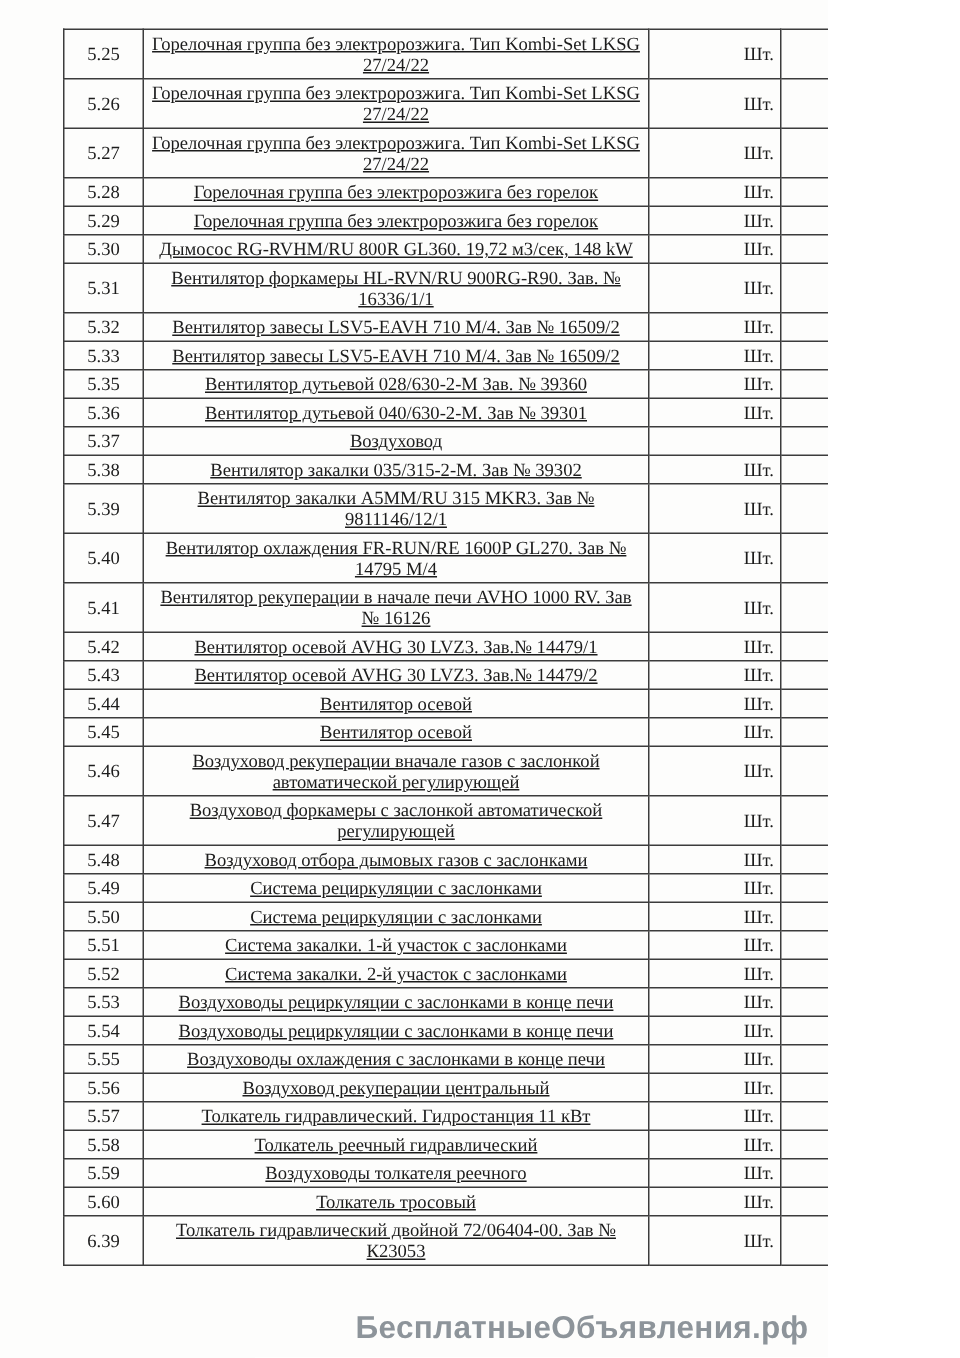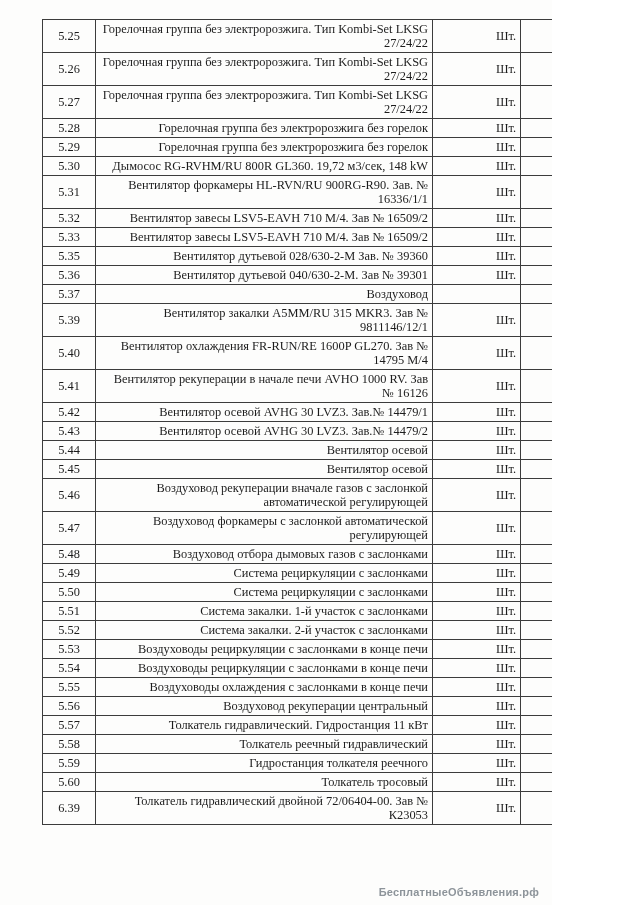--- a/index.html
+++ b/index.html
@@ -31,38 +31,39 @@
     line-height: 14px;
     padding: 2px 4px;
     overflow: hidden;
   }
   td.c-num {
     text-align: center;
     font-size: 13px;
     padding: 2px 2px;
   }
   td.c-desc {
-    text-align: right;
+    text-align: center;
     padding-left: 6px;
     padding-right: 4px;
+    text-decoration: underline;
   }
   td.c-unit {
     text-align: right;
     font-size: 10.5px;
   }
   td.c-qty {
     text-align: center;
     font-size: 12.5px;
   }
   .watermark {
     position: absolute;
     right: 13px;
     bottom: 7px;
     font-family: "Liberation Sans", sans-serif;
-    font-size: 11px;
+    font-size: 21px;
     font-weight: 600;
     color: #8d949a;
     letter-spacing: 0.2px;
   }
 </style>
 </head>
 <body>
 
 <div class="page">
   <table class="inventory">
@@ -139,20 +140,26 @@
     <td class="c-unit">Шт.</td>
     <td class="c-qty">1</td>
   </tr>
         <tr>
     <td class="c-num">5.37</td>
     <td class="c-desc">Воздуховод</td>
     <td class="c-unit"></td>
     <td class="c-qty">1</td>
   </tr>
         <tr>
+    <td class="c-num">5.38</td>
+    <td class="c-desc">Вентилятор закалки 035/315-2-М. Зав № 39302</td>
+    <td class="c-unit">Шт.</td>
+    <td class="c-qty">1</td>
+  </tr>
+        <tr>
     <td class="c-num">5.39</td>
     <td class="c-desc">Вентилятор закалки A5MM/RU 315 MKR3. Зав № 9811146/12/1</td>
     <td class="c-unit">Шт.</td>
     <td class="c-qty">1</td>
   </tr>
         <tr>
     <td class="c-num">5.40</td>
     <td class="c-desc">Вентилятор охлаждения FR-RUN/RE 1600P GL270. Зав № 14795 М/4</td>
     <td class="c-unit">Шт.</td>
     <td class="c-qty">1</td>
@@ -260,21 +267,21 @@
     <td class="c-qty">1</td>
   </tr>
         <tr>
     <td class="c-num">5.58</td>
     <td class="c-desc">Толкатель реечный гидравлический</td>
     <td class="c-unit">Шт.</td>
     <td class="c-qty">1</td>
   </tr>
         <tr>
     <td class="c-num">5.59</td>
-    <td class="c-desc">Гидростанция толкателя реечного</td>
+    <td class="c-desc">Воздуховоды толкателя реечного</td>
     <td class="c-unit">Шт.</td>
     <td class="c-qty">1</td>
   </tr>
         <tr>
     <td class="c-num">5.60</td>
     <td class="c-desc">Толкатель тросовый</td>
     <td class="c-unit">Шт.</td>
     <td class="c-qty">1</td>
   </tr>
         <tr>

